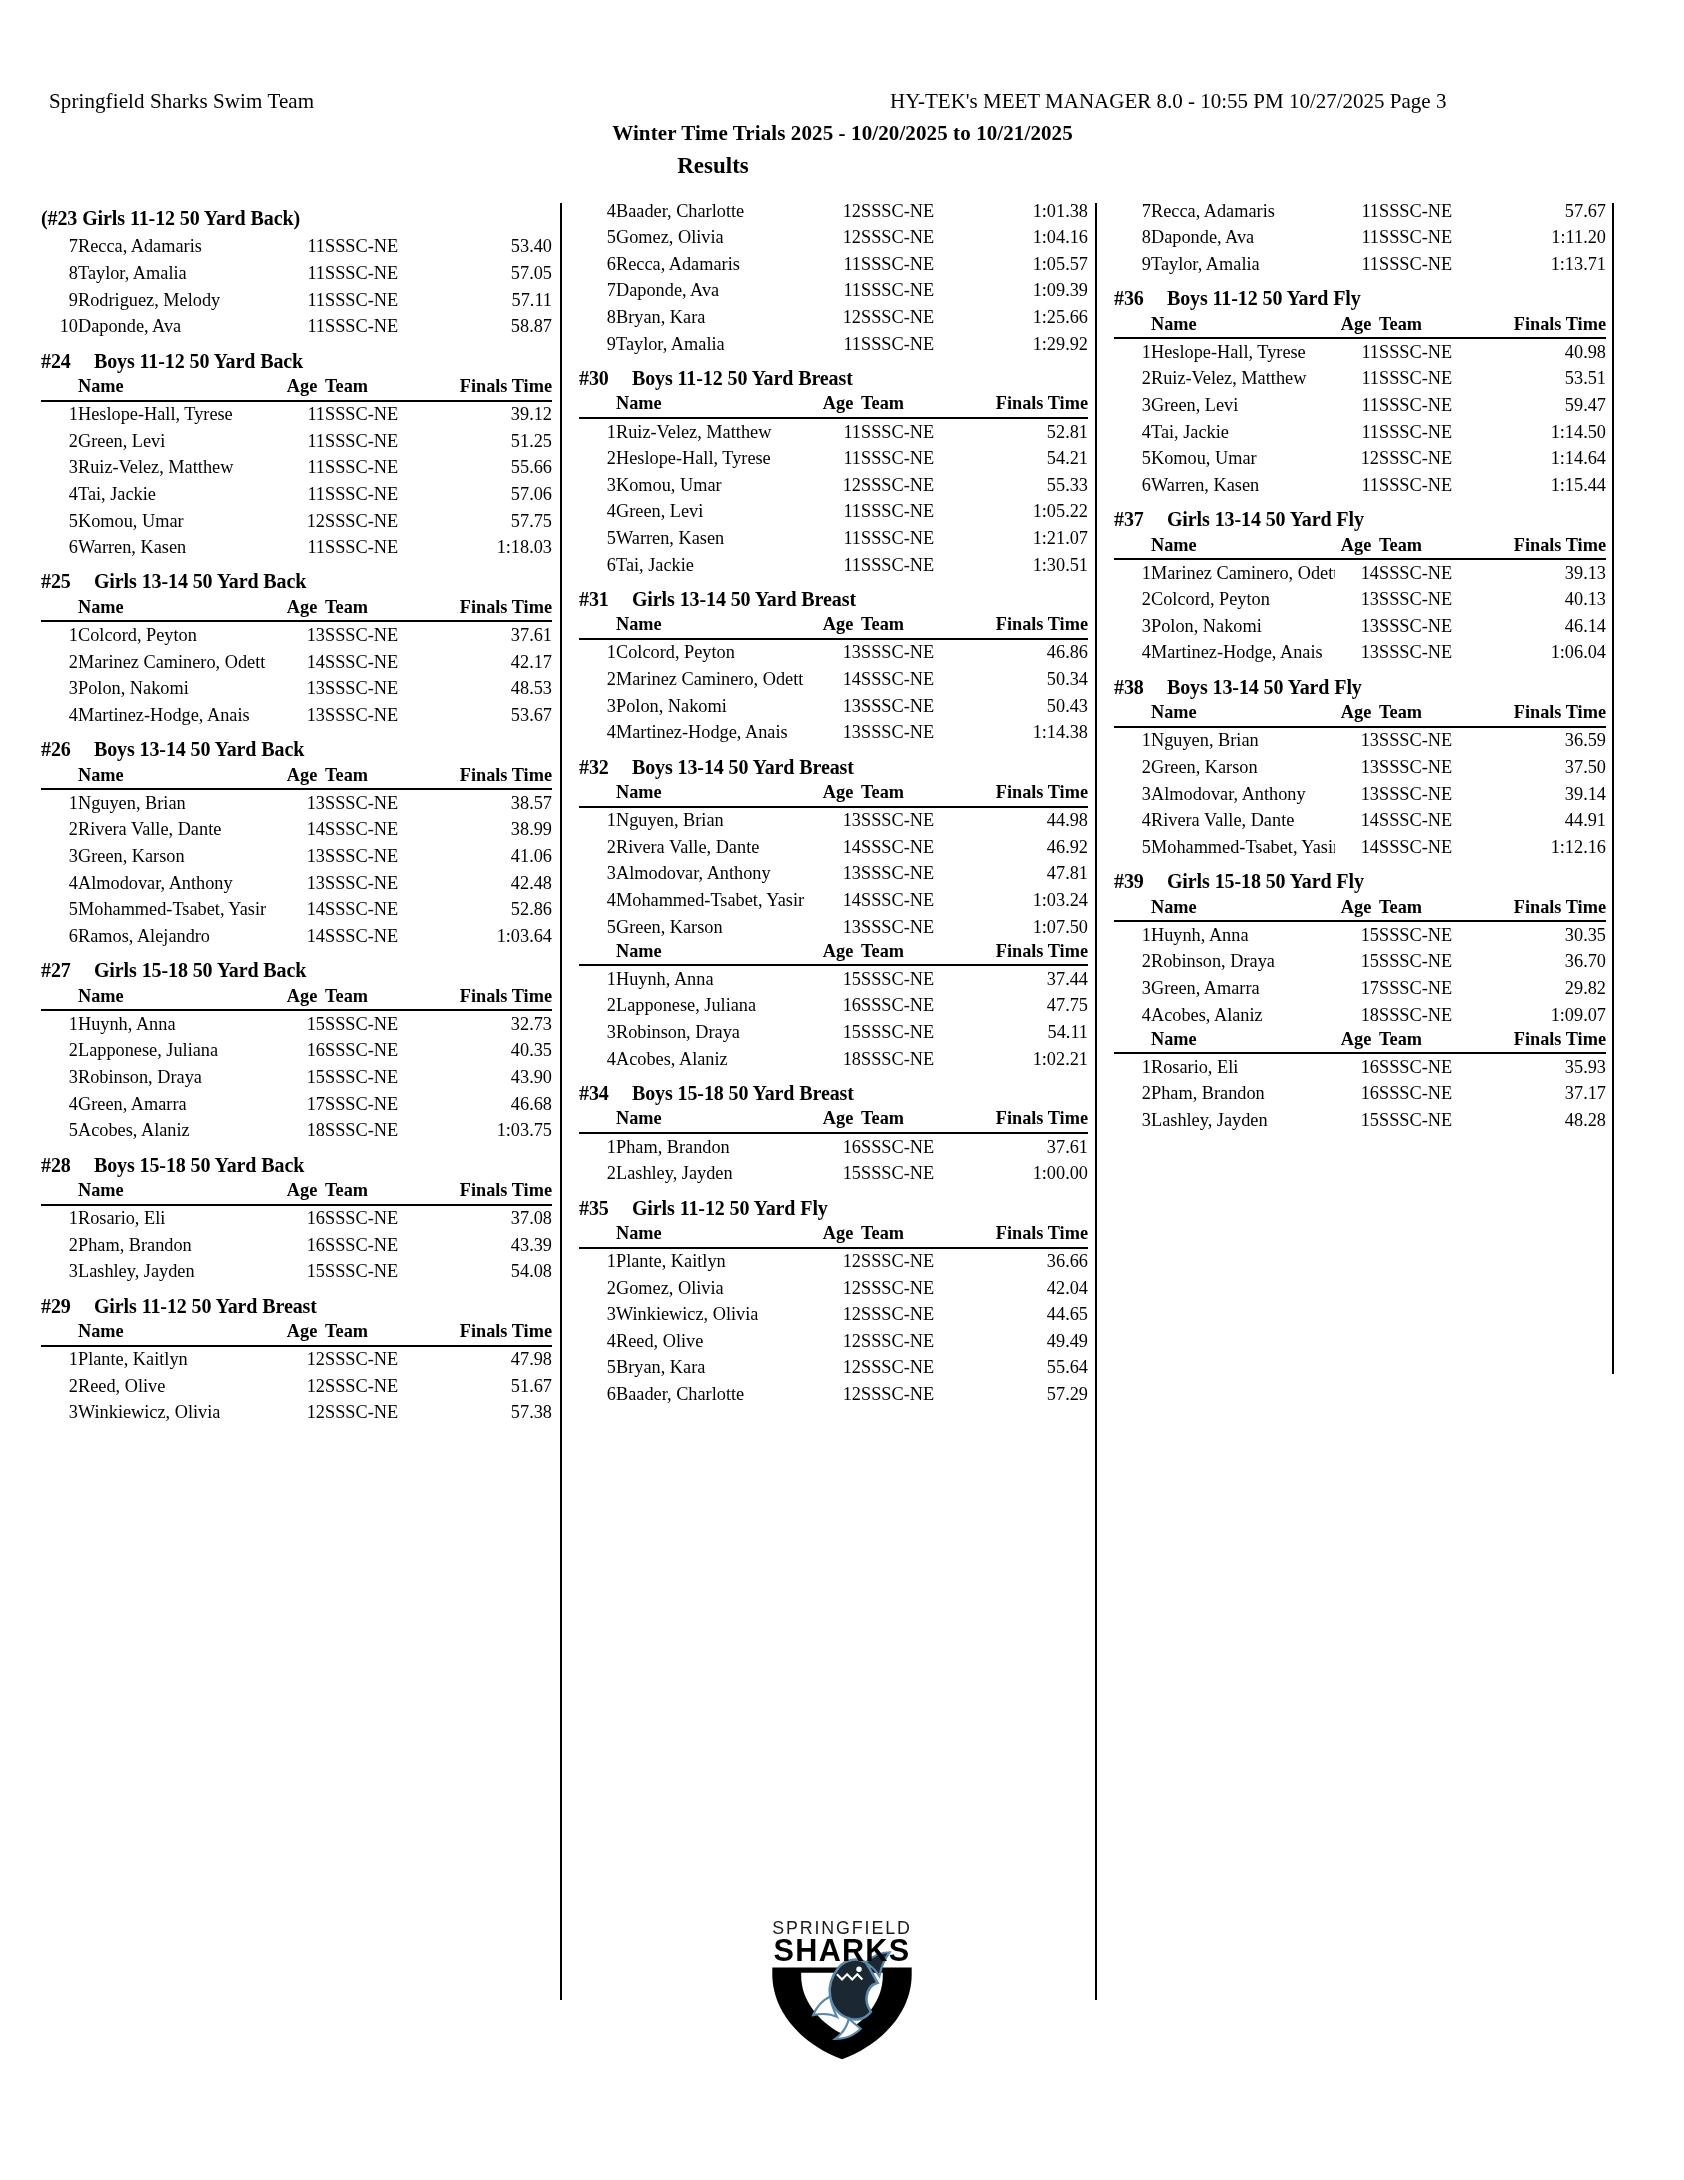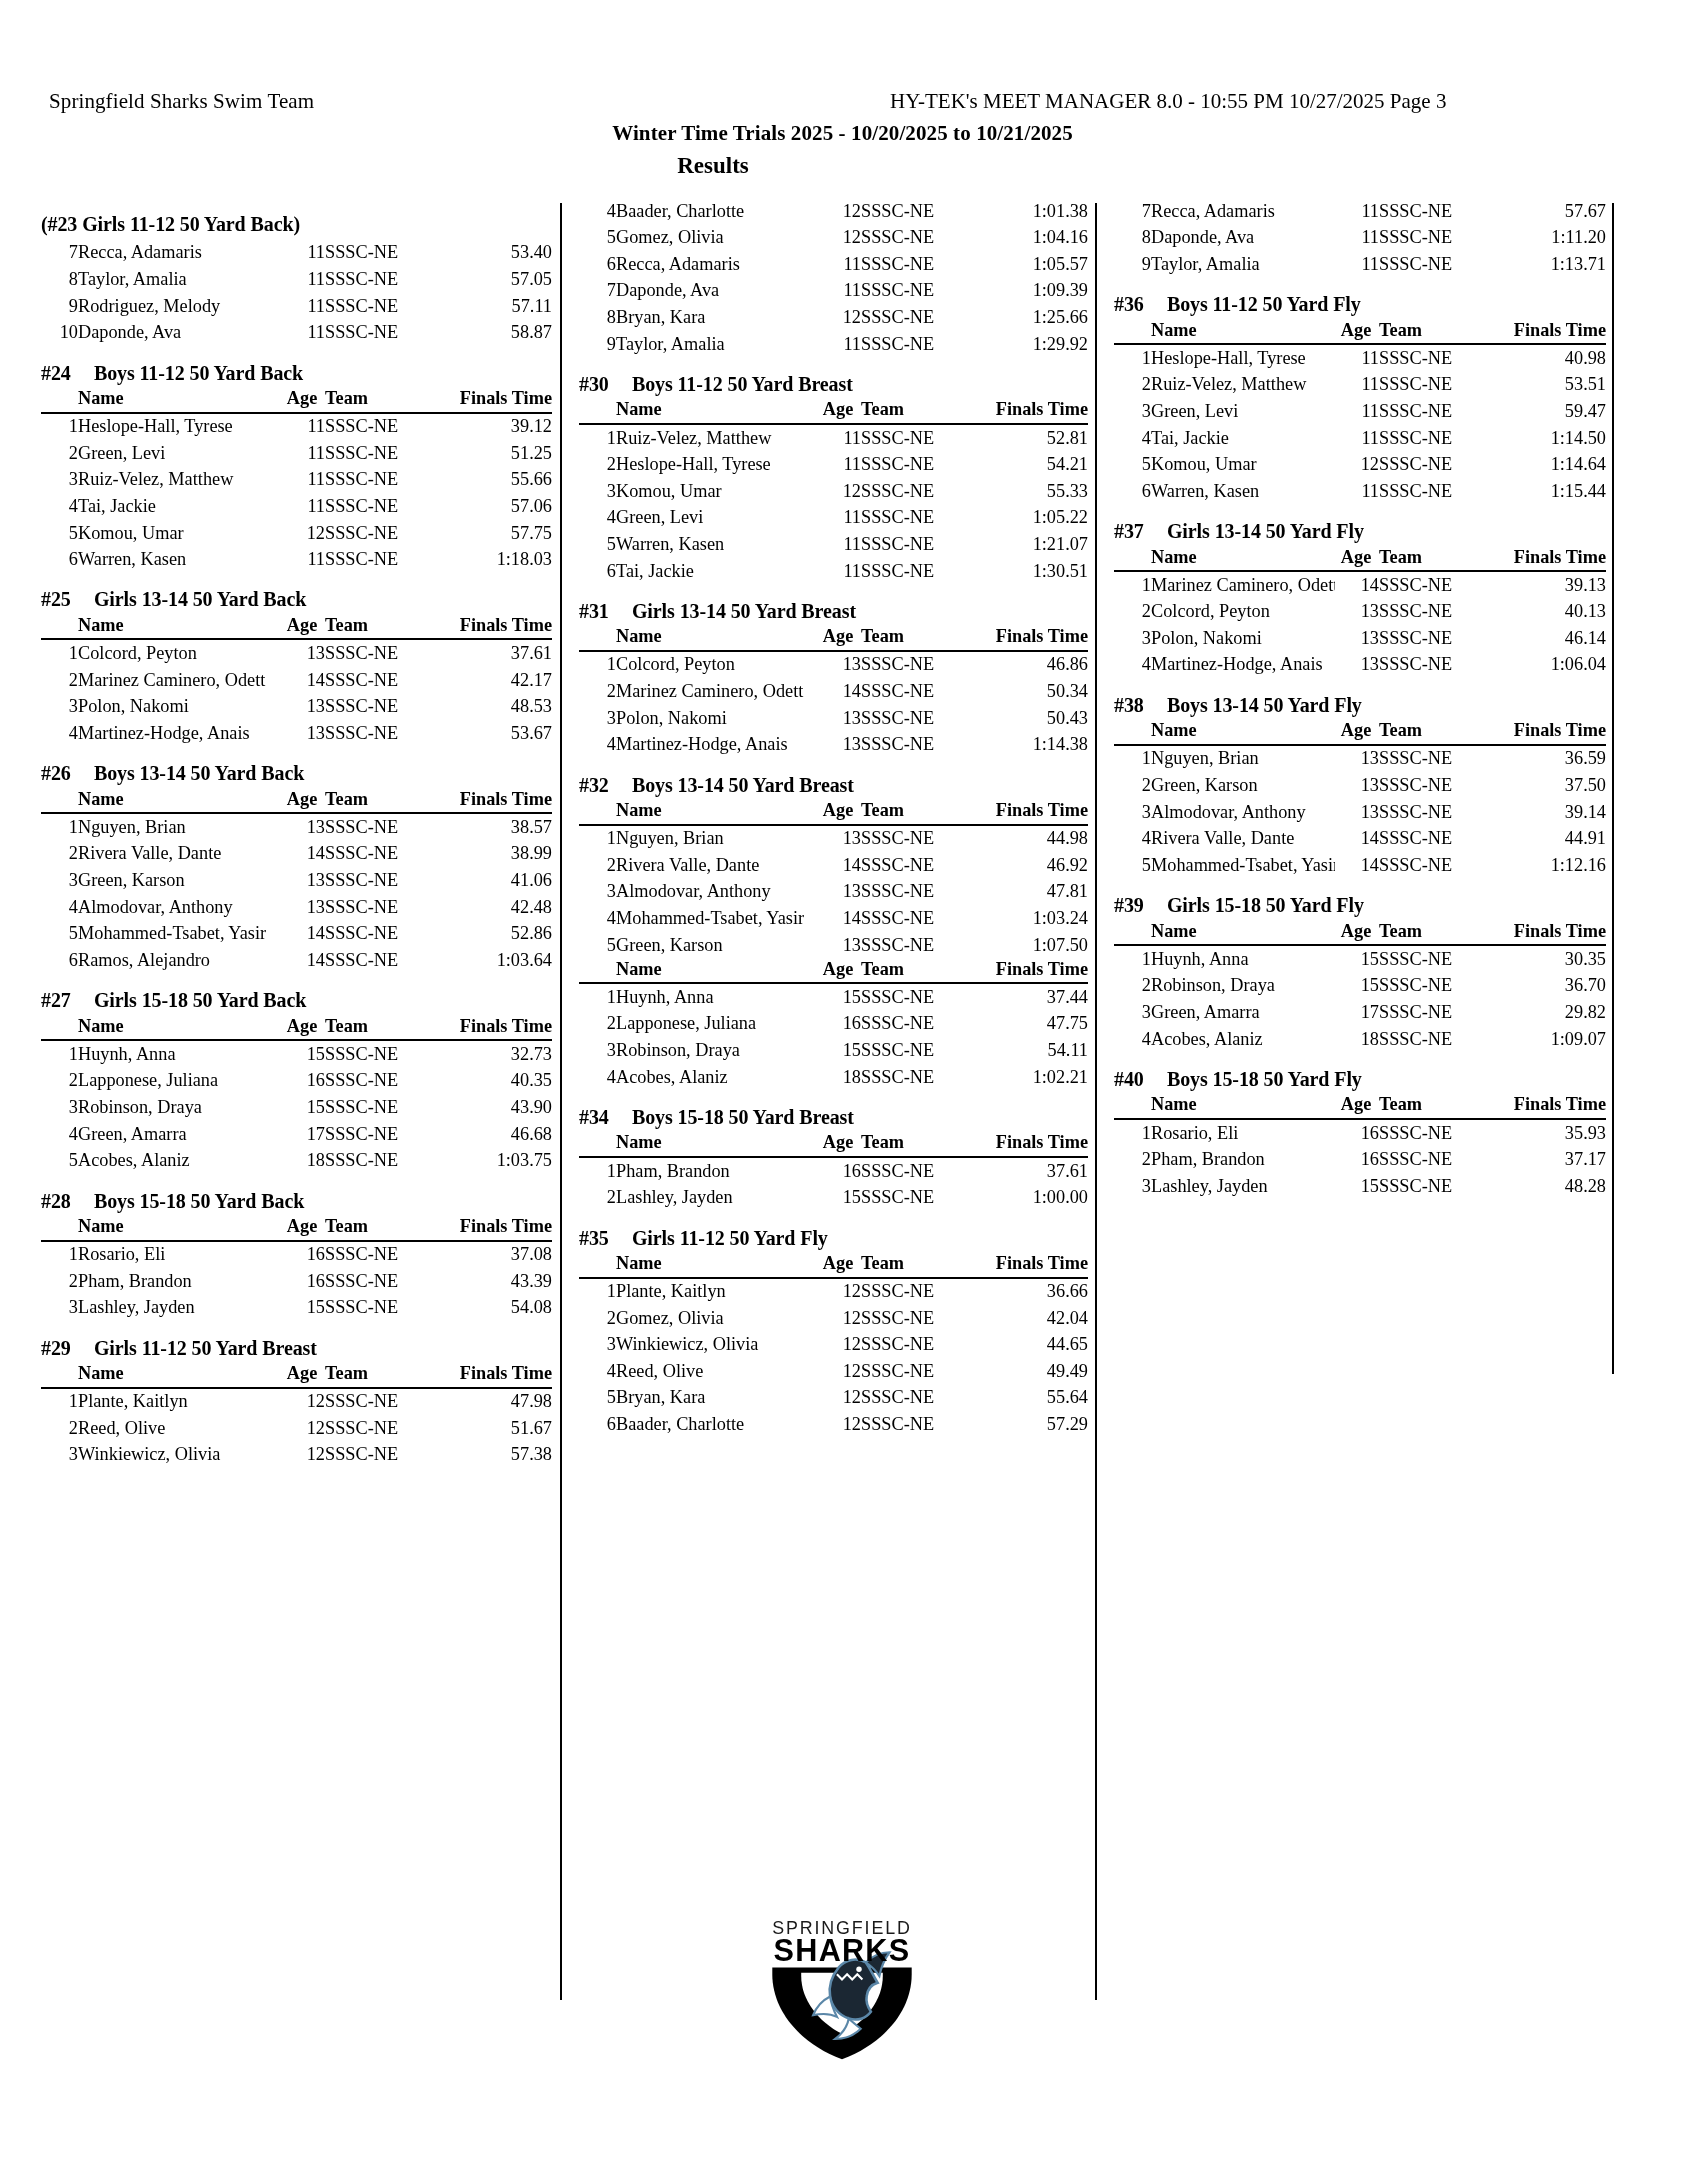--- a/index.html
+++ b/index.html
@@ -68,21 +68,21 @@
 
   
   .event { margin-bottom: 0; }
   .event-title {
     font-size: 20px;
     font-weight: bold;
     padding: 9.4px 0 3.4px 0;
     white-space: nowrap;
     letter-spacing: -0.1px;
   }
-  .event-title .evnum { display:inline-block; min-width: 48px; margin-top: 6px; }
+  .event-title .evnum { display:inline-block; min-width: 48px; }
   .event-title.cont .evnum { min-width: 0; }
 
   table.res {
     border-collapse: collapse;
     width: 100%;
     table-layout: fixed;
     font-size: 18.3px;
   }
   table.res col.c-place { width: 37px; }
   table.res col.c-name  { width: auto;  }
@@ -1147,21 +1147,20 @@
               <td class="t-place">4</td>
               <td class="t-name">Acobes, Alaniz</td>
               <td class="t-age">18</td>
               <td class="t-team">SSSC-NE</td>
               <td class="t-time">1:09.07</td>
             </tr>
           </tbody>
         </table>
       </div>
       <div class="event">
-        <div class="event-title"><span class="evnum">#40</span><span> Boys 15-18 50 Yard Fly</span></div>
         <table class="res">
           <colgroup>
             <col class="c-place">
             <col class="c-name">
             <col class="c-age">
             <col class="c-team">
             <col class="c-time">
           </colgroup>
           <thead>
             <tr>

